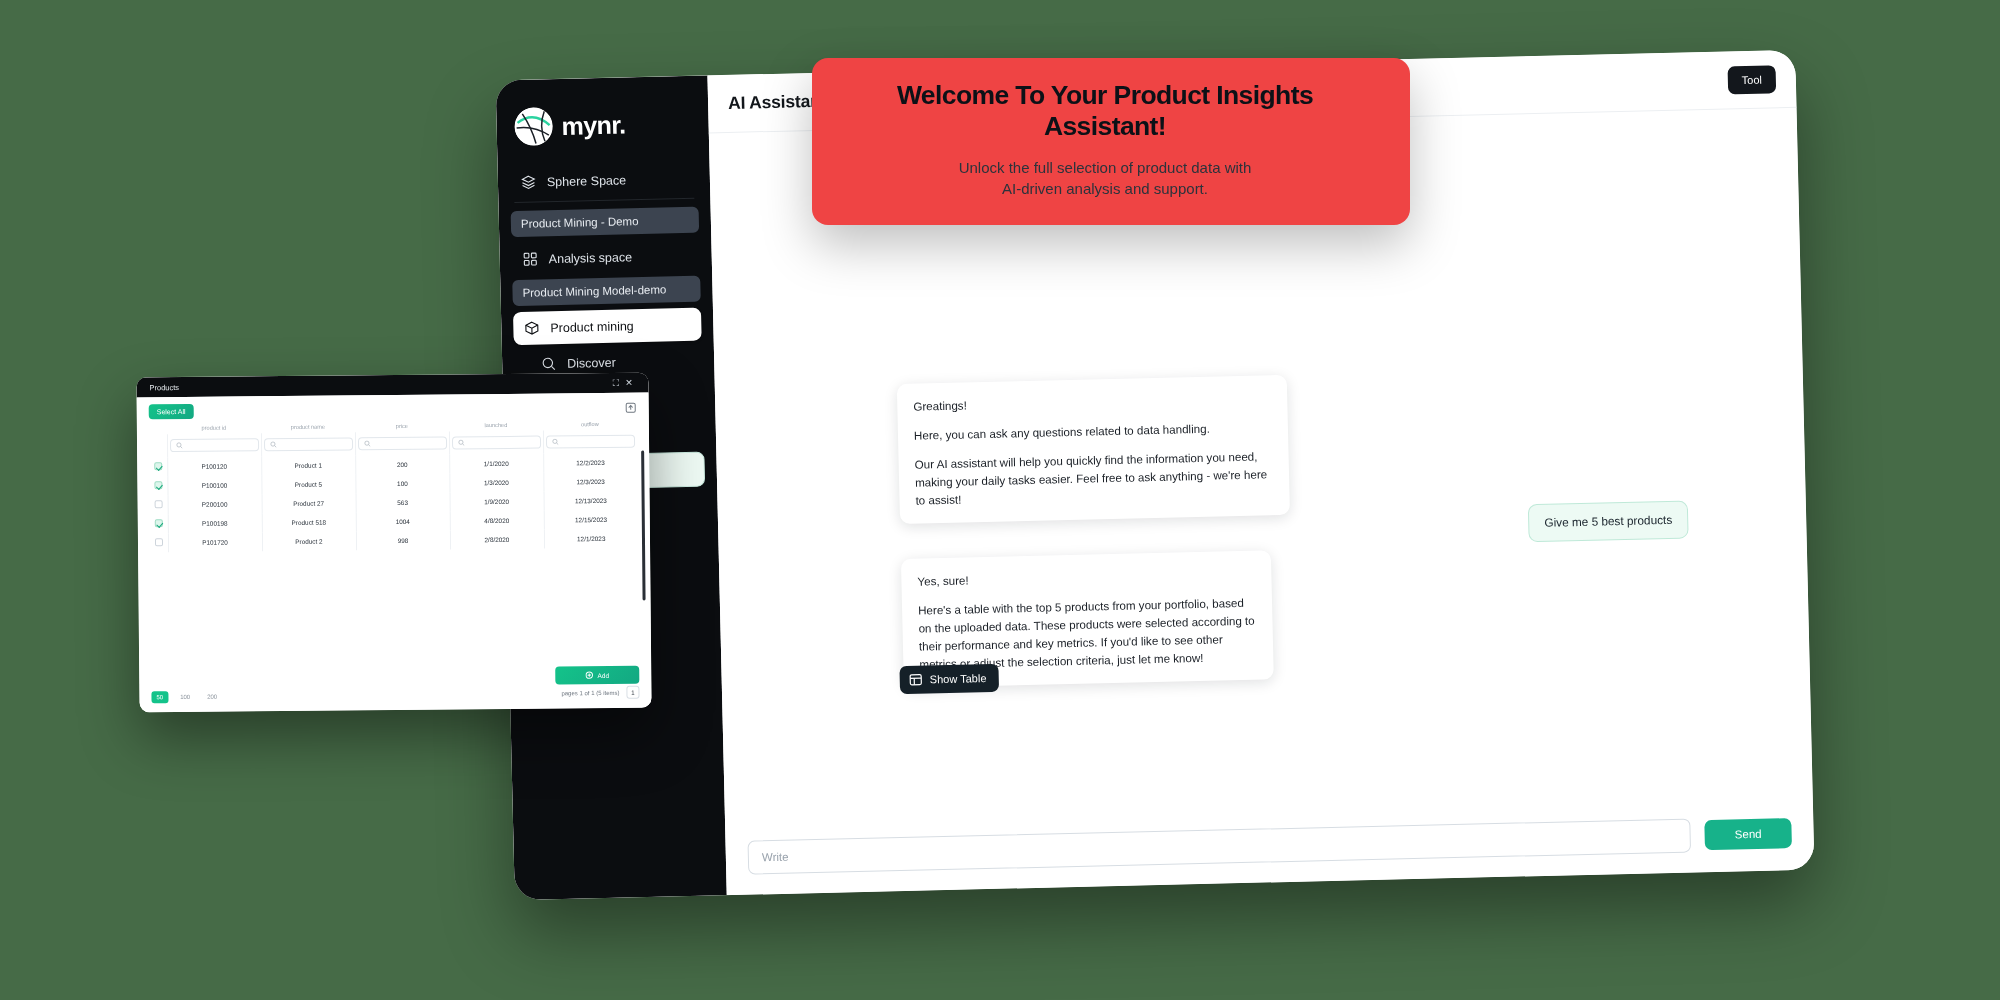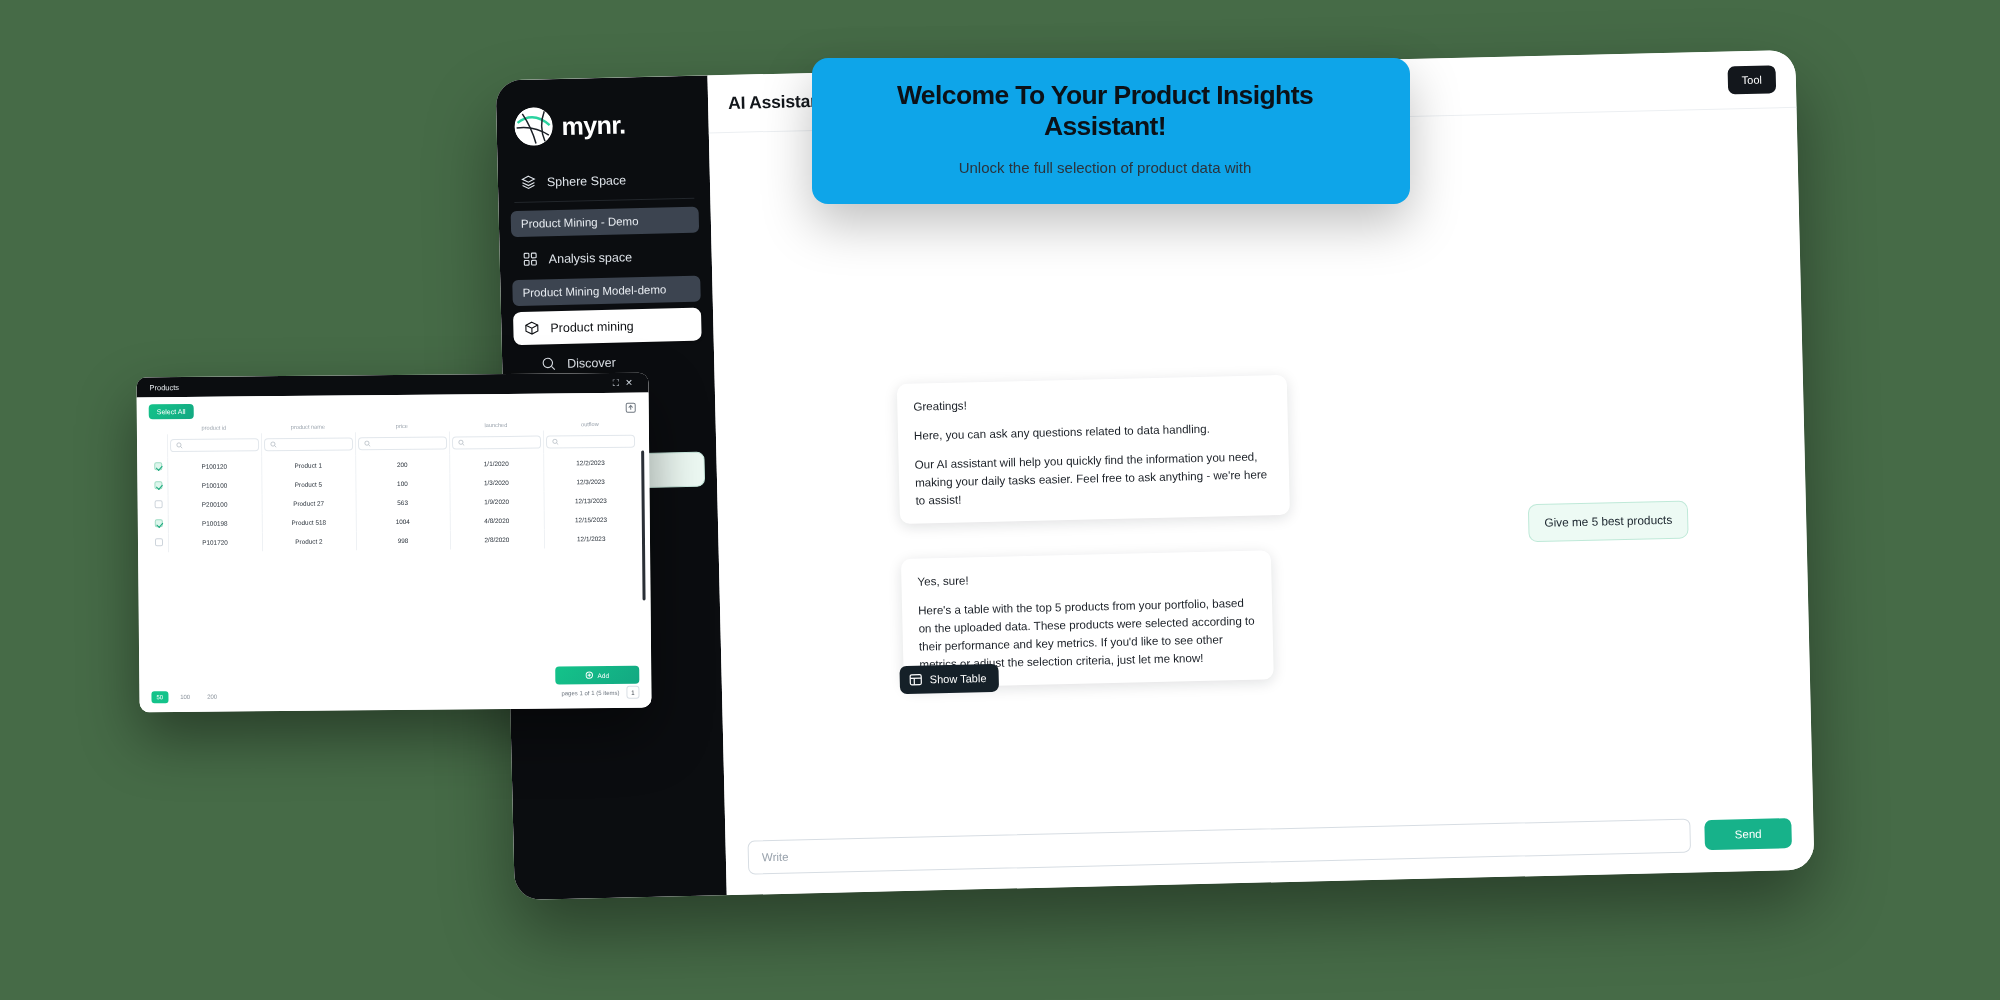--- a/index.html
+++ b/index.html
@@ -114,21 +114,21 @@
     font-size: 11.5px; color: #9aa3ad;
   }
   .send-btn {
     background: #17b28a; color: #fff; font-size: 11.5px;
     border-radius: 7px; padding: 9px 30px; white-space: nowrap;
   }
 
   
   .welcome {
     position: absolute; left: 812px; top: 58px; width: 598px;
-    background: #0ea5e9; border-radius: 16px;
+    background: #ef4444; border-radius: 16px;
     box-shadow: 0 20px 50px rgba(0,0,0,.25);
     padding: 22px 38px 26px 26px; text-align: center;
   }
   .welcome h1 {
     font-size: 26.5px; font-weight: 700; color: #0c1117;
     letter-spacing: -.6px; line-height: 1.18; margin-bottom: 14px;
   }
   .welcome p { font-size: 15px; color: #2b333c; line-height: 1.42; }
 
   
@@ -362,20 +362,21 @@
       <div class="composer">
         <div class="composer-input">Write</div>
         <div class="send-btn">Send</div>
       </div>
     </div>
   </div>
 
   <div class="welcome">
     <h1>Welcome To Your Product Insights Assistant!</h1>
     <p>Unlock the full selection of product data with</p>
+    <p>AI-driven analysis and support.</p>
   </div>
 
   <div class="products-window">
 
     <div class="pw-title">
       <span>Products</span>
       <span class="sp"></span>
       <span class="wbtn">⛶</span>
       <span class="wbtn">✕</span>
     </div>

